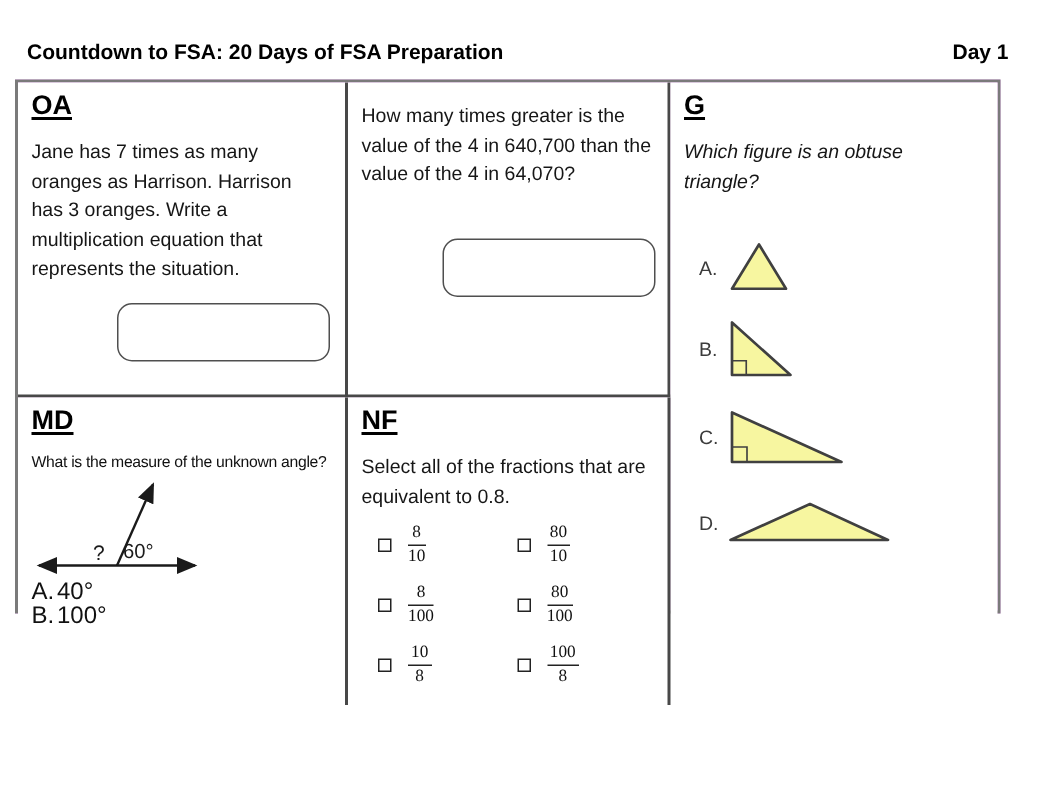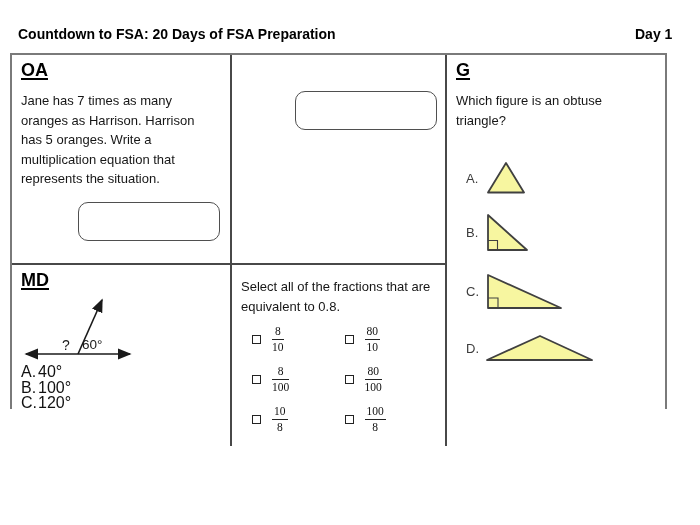--- a/index.html
+++ b/index.html
@@ -18,21 +18,21 @@
   .cell-g   { grid-column:3; grid-row:1 / 3; }
   .cell-md  { grid-column:1; grid-row:2; border-right:2px solid #484848; }
   .cell-nf  { grid-column:2; grid-row:2; border-right:2px solid #484848; }
 
   h2.cell-head { font-size:18px; font-weight:bold; color:#000;
                  text-decoration:underline; text-decoration-thickness:2px; text-underline-offset:2px;
                  margin:0 0 0 2px; line-height:24px; }
   p.q { font-size:13px; line-height:19.5px; margin:9px 0 0 2px; color:#161616; }
   .oa-q  { max-width:188px; }
   .nbt-q { max-width:196px; }
-  .g-q   { max-width:185px; }
+  .g-q   { max-width:185px;font-style:italic; }
   .nf-q  { max-width:196px; margin-top:8px; }
 
   .answer-box { border:1.6px solid #4f4f4f; border-radius:10px; width:142px; height:39px; background:#fff; }
   .oa-box  { margin:13px 0 0 59px; }
   .nbt-box { margin:33px 0 0 56px; }
 
   
   .g-row { display:flex; align-items:center; margin-left:12px; }
   .g-row-a { margin-top:30px; }
   .g-row-b { margin-top:16px; }
@@ -62,25 +62,26 @@
 
 <div class="page">
 
   <span class="header-title">Countdown to FSA: 20 Days of FSA Preparation</span>
   <span class="header-day">Day 1</span>
 
   <div class="grid">
 
     <section class="cell cell-oa">
       <h2 class="cell-head">OA</h2>
-      <p class="q oa-q">Jane has 7 times as many oranges as Harrison.  Harrison has 5 oranges.  Write a multiplication equation that represents the situation.</p>
+      <p class="q oa-q">Jane has 7 times as many oranges as Harrison.  Harrison has 3 oranges.  Write a multiplication equation that represents the situation.</p>
       <div class="answer-box oa-box"></div>
     </section>
 
     <section class="cell cell-nbt">
+      <p class="q nbt-q">How many times greater is the value of the 4 in 640,700 than the value of the 4 in 64,070?</p>
       <div class="answer-box nbt-box"></div>
     </section>
 
     <section class="cell cell-g">
       <h2 class="cell-head">G</h2>
       <p class="q g-q">Which figure is an obtuse triangle?</p>
 
       <div class="g-row g-row-a">
         <span class="g-label">A.</span>
         <svg class="tri" width="41" height="36" viewBox="0 0 41 36">
@@ -107,20 +108,21 @@
       <div class="g-row g-row-d">
         <span class="g-label">D.</span>
         <svg class="tri" width="109" height="30" viewBox="0 0 109 30">
           <polygon points="2,27 55,3 107,27" stroke="#404040" stroke-width="1.8" stroke-linejoin="round" fill="#f7f6a0"></polygon>
         </svg>
       </div>
     </section>
 
     <section class="cell cell-md">
       <h2 class="cell-head">MD</h2>
+      <p class="md-q">What is the measure of the unknown angle?</p>
 
       <svg class="md-diagram" width="118" height="70" viewBox="0 0 118 70">
         <defs>
           <marker id="arr" markerWidth="9" markerHeight="7" refX="7.5" refY="3.5" orient="auto">
             <path d="M0,0 L8.5,3.5 L0,7 Z" fill="#1a1a1a"></path>
           </marker>
         </defs>
         <line x1="58" y1="62" x2="6" y2="62" stroke="#1a1a1a" stroke-width="1.6" marker-end="url(#arr)"></line>
         <line x1="58" y1="62" x2="110" y2="62" stroke="#1a1a1a" stroke-width="1.6" marker-end="url(#arr)"></line>
         <line x1="58" y1="62" x2="82" y2="8" stroke="#1a1a1a" stroke-width="1.6" marker-end="url(#arr)"></line>
@@ -128,27 +130,25 @@
         <text x="62" y="57" font-size="13.5" fill="#1a1a1a">60°</text>
       </svg>
 
       <div class="md-choices">
         <div class="md-choice">
           <span class="letter">A.</span><span>40°</span>
         </div>
         <div class="md-choice">
           <span class="letter">B.</span><span>100°</span>
         </div>
-        <div class="md-choice">
-          <span class="letter">C.</span><span>120°</span>
-        </div>
       </div>
     </section>
 
     <section class="cell cell-nf">
+      <h2 class="cell-head">NF</h2>
       <p class="q nf-q">Select all of the fractions that are equivalent to 0.8.</p>
 
       <div class="nf-rows">
         <div class="nf-row">
           <div class="nf-item">
             <span class="checkbox"></span>
             <span class="frac">
               <span class="num">8</span>
               <span class="den">10</span>
             </span>

